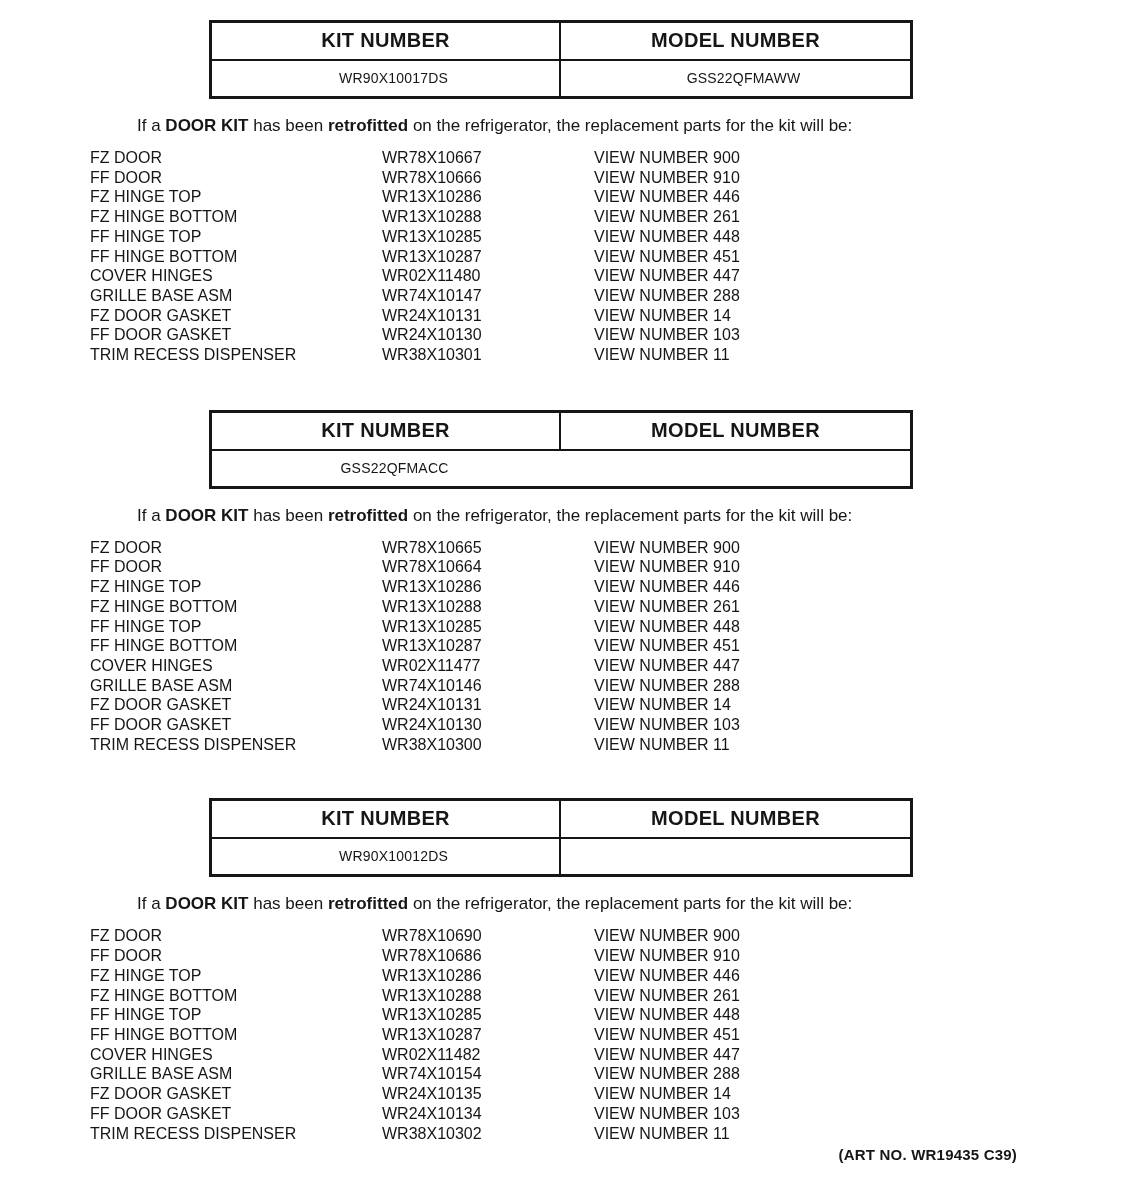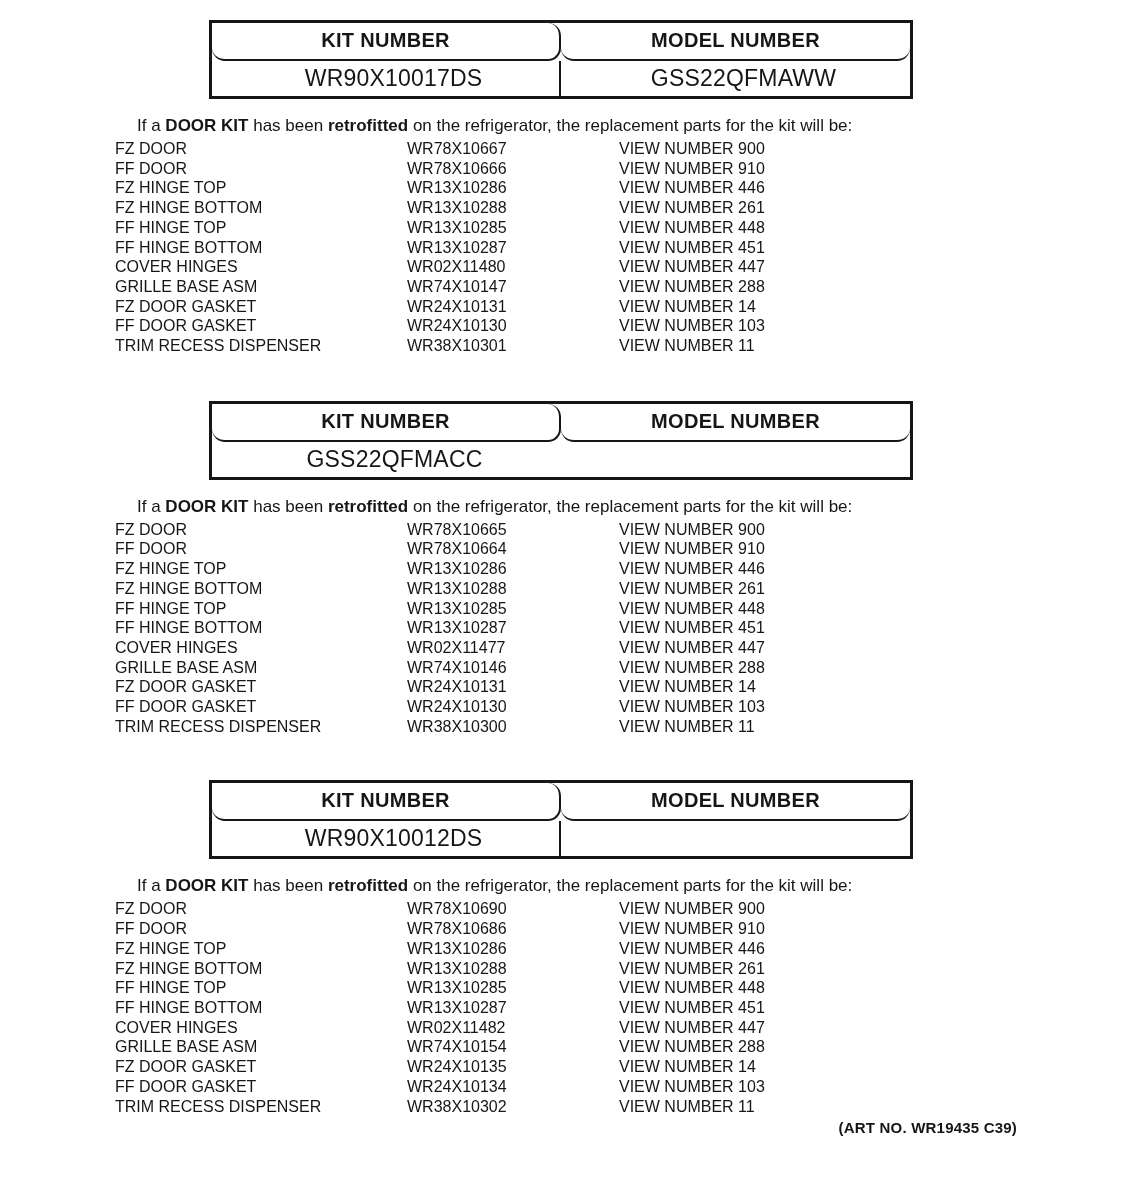--- a/index.html
+++ b/index.html
@@ -31,41 +31,40 @@
   .kit-table .cell.left {
     border-right: 2px solid #161616;
   }
   .kit-table .cell.head {
     font-weight: bold;
     font-size: 20px;
     line-height: 23px;
     padding: 6px 0 7px 0;
     border-bottom: 2px solid #161616;
     letter-spacing: 0.3px;
-    border-radius: 13px;
   }
   .kit-table .cell.val {
-    font-size: 23px;
+    font-size: 14px;
     line-height: 22px;
     padding: 6px 0 7px 16px;
     letter-spacing: 0.2px;
   }
   .section-1 .kit-table { margin-top: 20px; }
   .section-2 .kit-table { margin-top: 45px; }
   .section-3 .kit-table { margin-top: 44px; }
   .intro {
     margin: 17px 0 0 137px;
     font-size: 17px;
     line-height: 20px;
     white-space: nowrap;
   }
   .intro b { font-weight: bold; }
   .parts {
-    margin-top: 3px;
-    padding-left: 115px;
+    margin-top: 12px;
+    padding-left: 90px;
   }
   .part-row {
     display: grid;
     grid-template-columns: 292px 212px auto;
     font-size: 16px;
     line-height: 19.7px;
     white-space: nowrap;
   }
   .footer {
     margin: 3px 108px 0 0;

